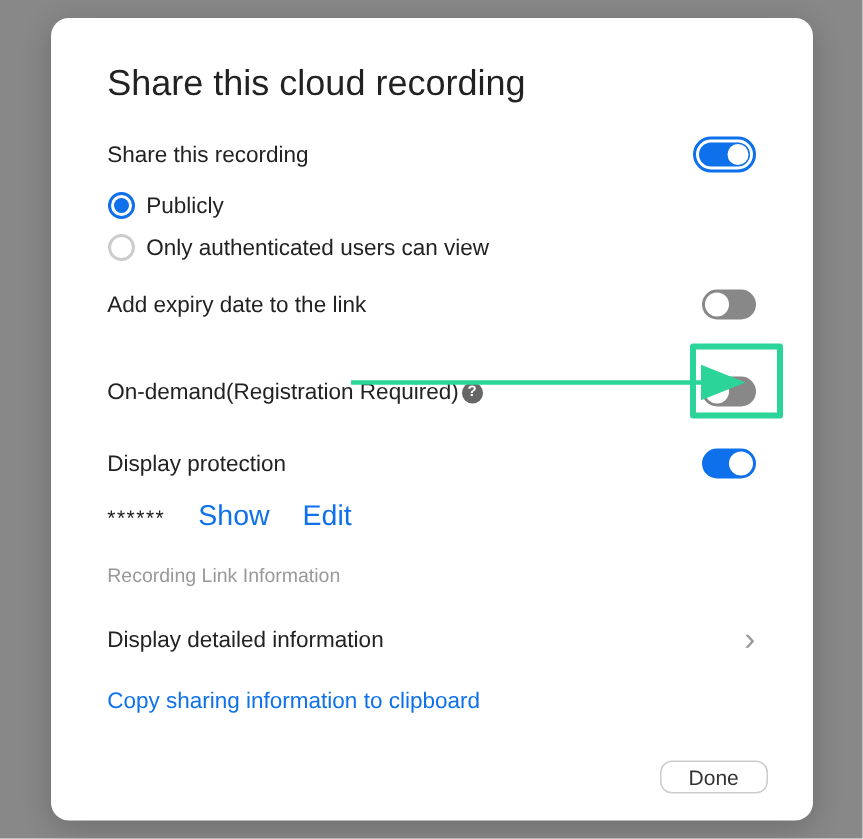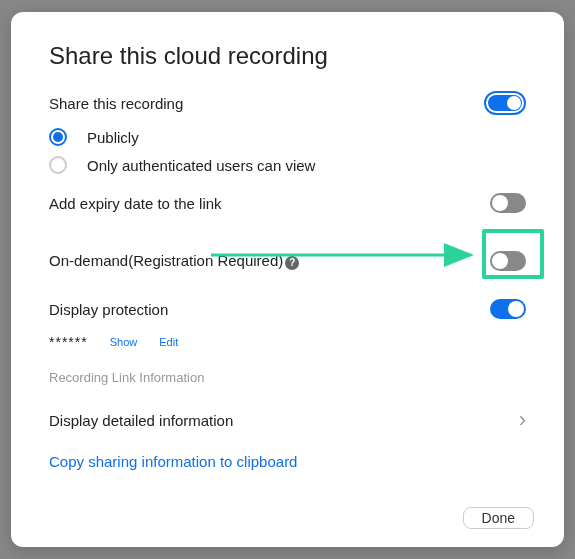--- a/index.html
+++ b/index.html
@@ -8,21 +8,21 @@
       background: #888;
       width: 575px;
       height: 559px;
       display: flex;
       align-items: center;
       justify-content: center;
     }
     .modal {
       background: #fff;
       border-radius: 12px;
-      width: 553px;
+      width: 508px;
       height: 535px;
       padding: 30px 38px 24px 38px;
       position: relative;
       box-shadow: 0 4px 20px rgba(0,0,0,0.2);
     }
     .title {
       font-size: 24px;
       font-weight: 400;
       color: #222;
       margin-bottom: 20px;
@@ -39,21 +39,21 @@
       color: #222;
     }
     .radio-group {
       margin-left: 0;
       margin-bottom: 16px;
     }
     .radio-item {
       display: flex;
       align-items: center;
       margin-bottom: 10px;
-      gap: 20px;
+      gap: 8px;
     }
     .radio {
       width: 18px;
       height: 18px;
       border-radius: 50%;
       border: 2px solid #ccc;
       display: inline-block;
       position: relative;
       flex-shrink: 0;
     }
@@ -135,21 +135,21 @@
       margin-top: 4px;
       margin-bottom: 20px;
     }
     .password-masked {
       font-size: 14px;
       color: #222;
       letter-spacing: 1px;
     }
     .link-text {
       color: #0E71EB;
-      font-size: 11px;
+      font-size: 19px;
       cursor: pointer;
     }
     .section-label {
       font-size: 13px;
       color: #999;
       margin-bottom: 22px;
     }
     .expand-row {
       display: flex;
       justify-content: space-between;

